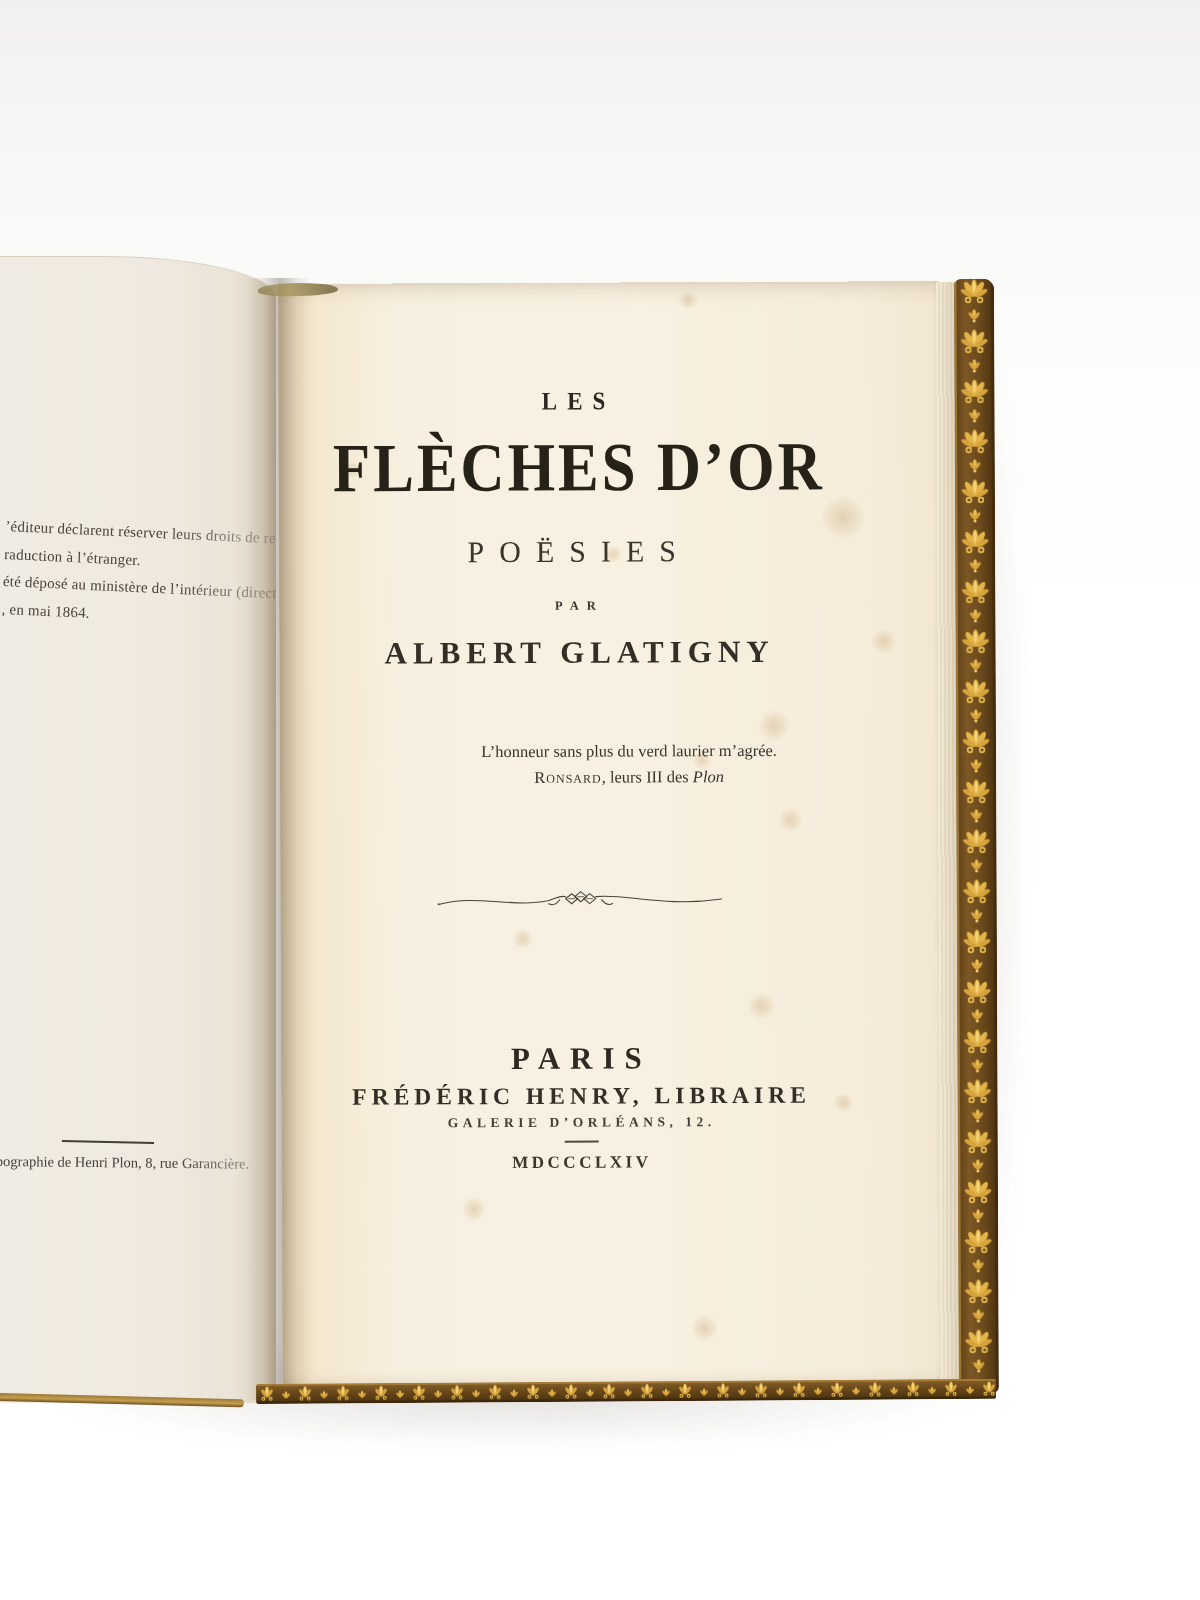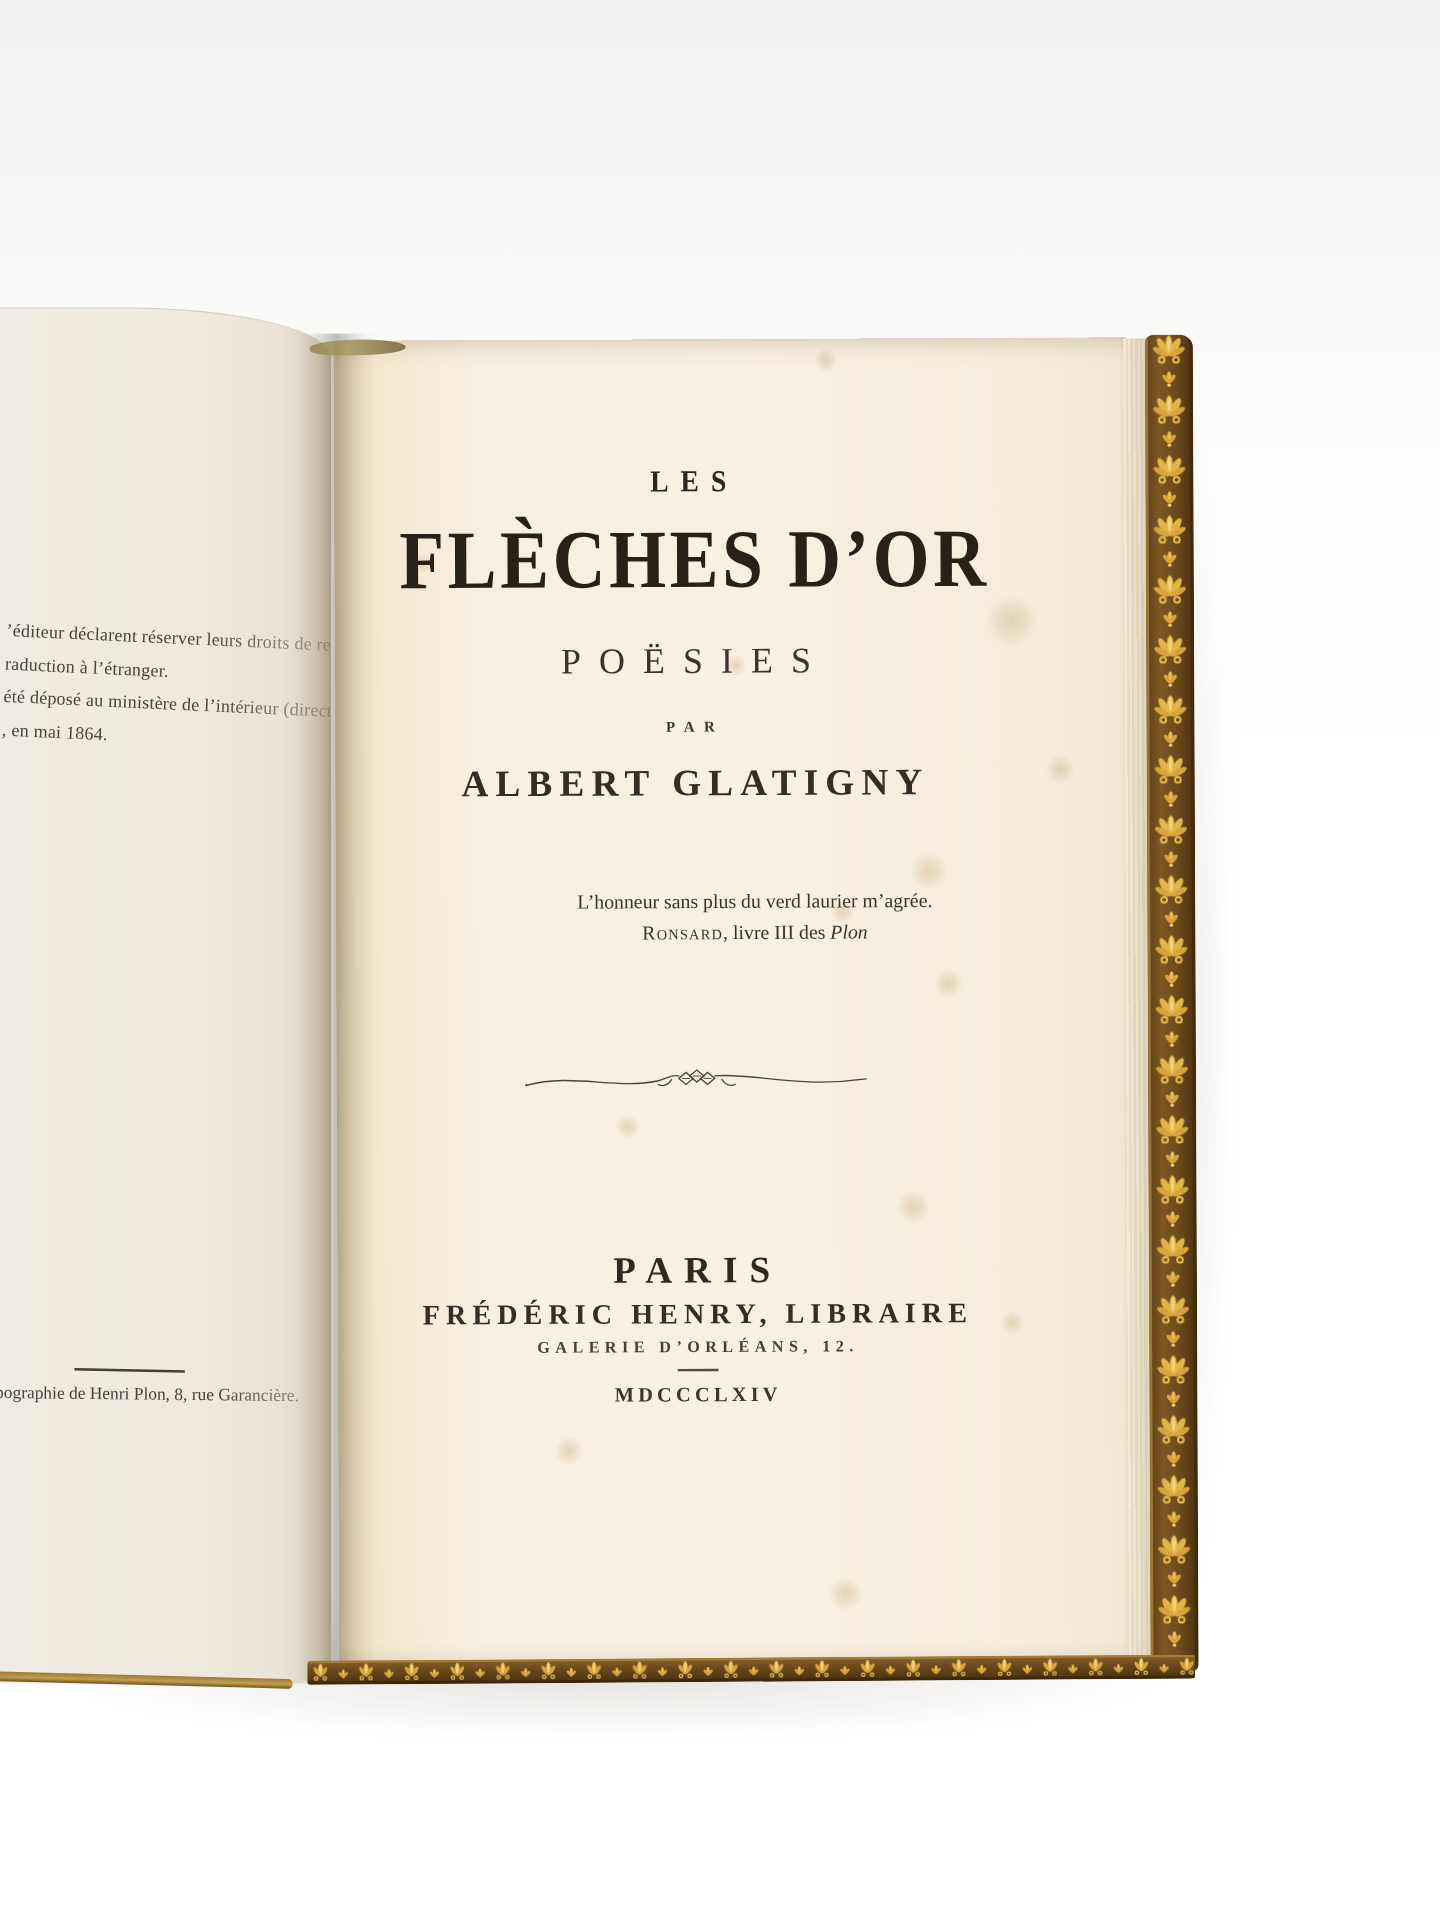--- a/index.html
+++ b/index.html
@@ -147,21 +147,21 @@
 
     <div class="text-col">
       <div class="line t-les">LES</div>
       <div class="line t-main">FLÈCHES D’OR</div>
       <div class="line t-sub">POËSIES</div>
       <div class="line t-par">PAR</div>
       <div class="line t-author">ALBERT GLATIGNY</div>
 
       <div class="epigraph">
         <div>L’honneur sans plus du verd laurier m’agrée.</div>
-        <div><span class="epi-name">Ronsard</span><span>, livre III des </span><span class="epi-work">Plon</span></div>
+        <div><span class="epi-name">Ronsard</span><span>, leurs III des </span><span class="epi-work">Plon</span></div>
       </div>
 
       <svg class="abs flourish" width="290" height="26" viewBox="0 0 290 26">
         <g fill="none" stroke="#4a443b" stroke-width="1.1" stroke-linecap="round">
           <circle cx="3" cy="18" r="1" fill="#4a443b" stroke="none"></circle>
           <path d="M4,18 C40,8 78,22 112,15 C120,13 125,9 130,11"></path>
           <path d="M124,14 q-5,7 -11,4"></path>
           <path d="M160,11 C190,8 228,22 286,14"></path>
           <path d="M166,14 q5,7 11,4"></path>
           <path d="M130,13 l6,-5 l6,5 l-6,5 z"></path>

